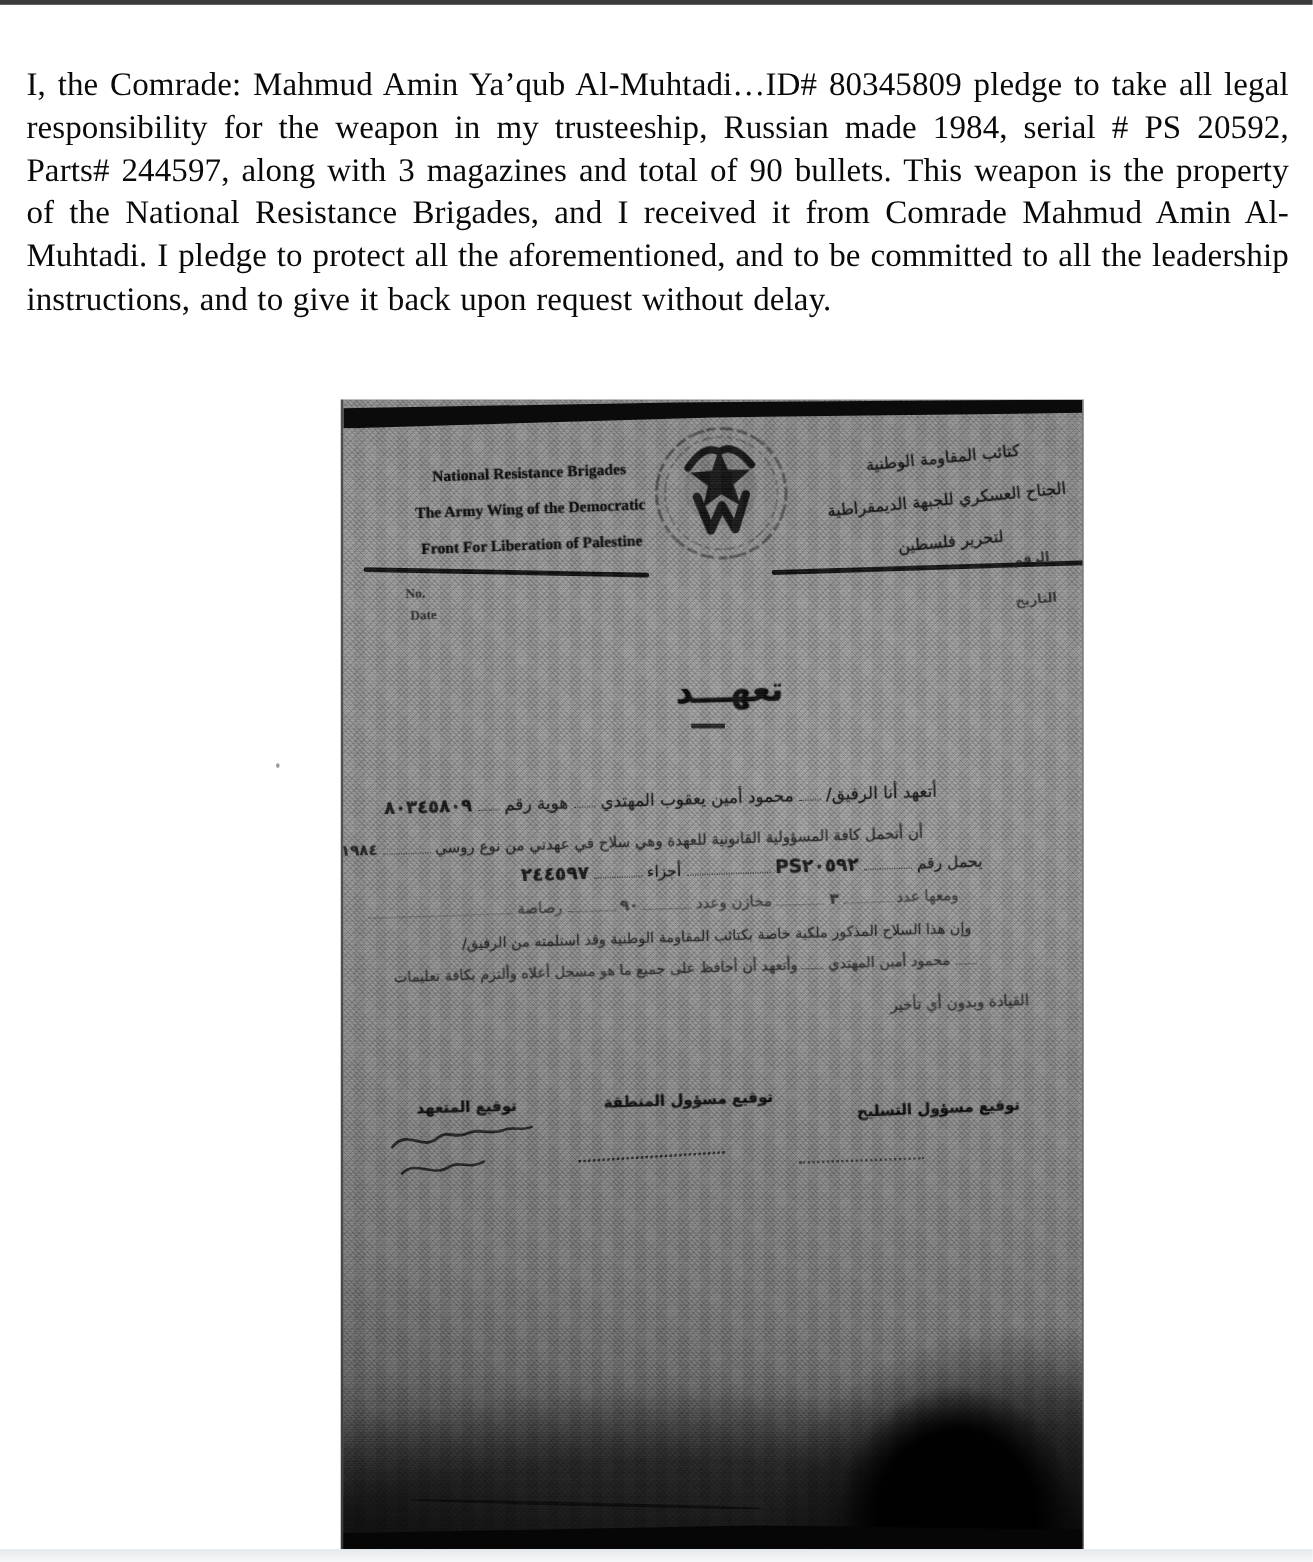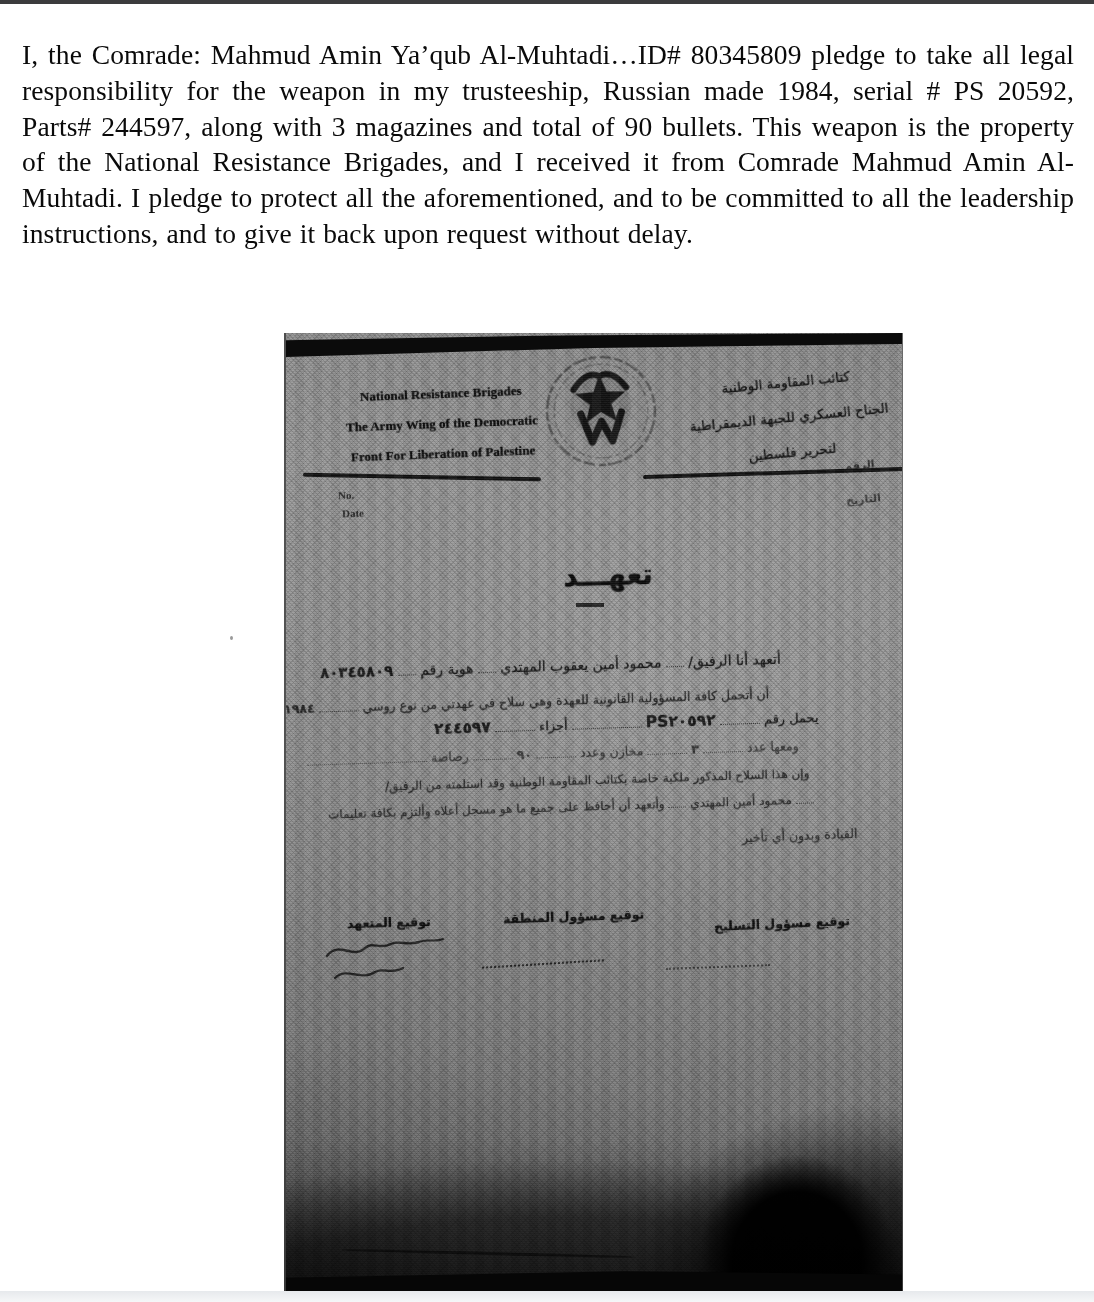--- a/index.html
+++ b/index.html
@@ -1,21 +1,21 @@
 <!DOCTYPE html>
 <html><head>
 <meta charset="utf-8">
 <style>
   * { margin:0; padding:0; box-sizing:border-box; }
   html,body { width:1094px; height:1302px; background:#ffffff; overflow:hidden; position:relative;
               font-family:"Liberation Serif", serif; }
 
   .top-bar { position:absolute; left:0; top:0; width:1094px; height:4px; background:#3b3b3d; }
 
-  .translation { position:absolute; left:22px; top:37px; width:1052px;
+  .translation { position:absolute; left:22px; top:52px; width:1052px;
                  font-size:27.5px; line-height:35.8px; color:#0a0a0a;
                  text-align:justify; word-spacing:1px; letter-spacing:0.1px; }
 
   .speck { position:absolute; left:230px; top:636px; width:3px; height:4px; background:#9a9a9a; border-radius:50%; }
 
   
   .scan { position:absolute; left:284px; top:333px; width:619px; height:958px; overflow:hidden;
           background:
             radial-gradient(ellipse 520px 420px at 62% 36%, rgba(255,255,255,0.10), rgba(255,255,255,0) 60%),
             linear-gradient(188deg, #8f8f8f 0%, #999999 20%, #959595 42%, #8b8b8b 60%, #7c7c7c 76%, #646464 88%, #4c4c4c 100%);

